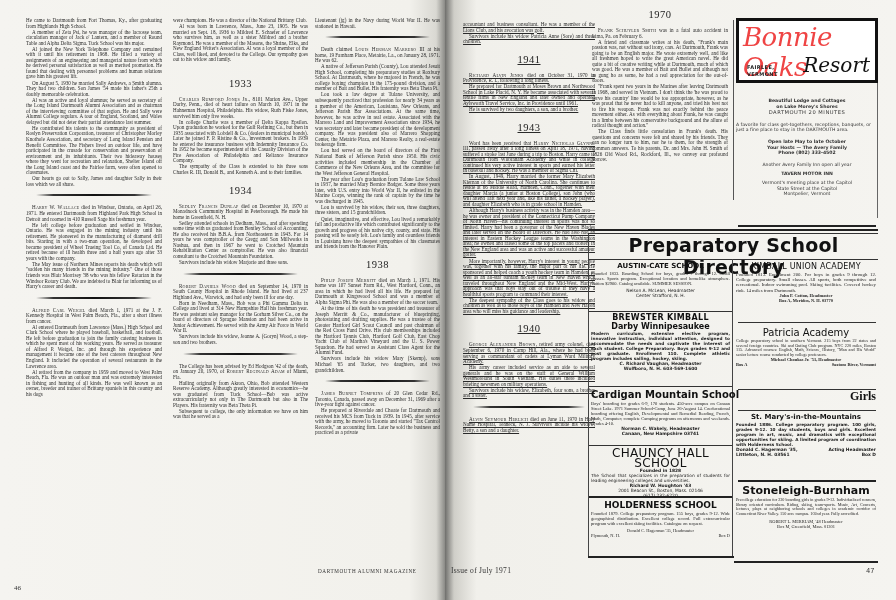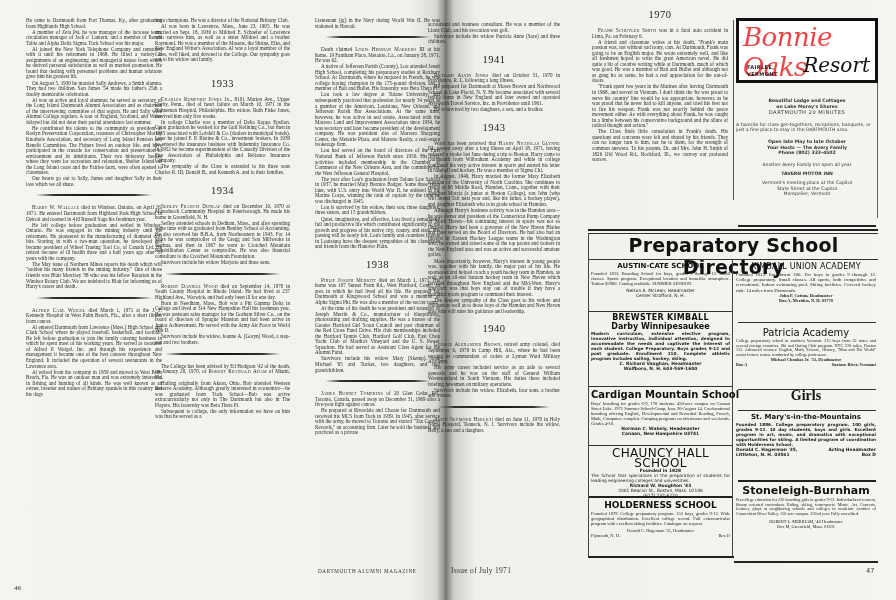--- a/index.html
+++ b/index.html
@@ -52,21 +52,21 @@
       <div class="rule"></div>
       <p><span class="sc">Harry W. Wallace</span><span> died in Windsor, Ontario, on April 26, 1971. He entered Dartmouth from Highland Park High School in Detroit and roomed in 410 Russell Sage his freshman year.</span></p>
       <p>He left college before graduation and settled in Windsor, Ontario. He was engaged in the mining industry until his retirement. He pioneered in the manufacturing of diamond drill bits. Starting in with a two-man operation, he developed and became president of Wheel Trueing Tool Co. of Canada Ltd. He retired because of ill health three and a half years ago after 33 years with the company.</p>
       <p>The May issue of Northern Mines reports his death which will "sadden his many friends in the mining industry." One of those friends was Blair Morrisey '38 who was his fellow Rotarian in the Windsor Rotary Club. We are indebted to Blair for informing us of Harry's career and death.</p>
       <div class="rule"></div>
       <p><span class="sc">Alfred Carl Weigel</span><span> died March 1, 1971 at the J. F. Kennedy Hospital in West Palm Beach, Fla., after a short illness from cancer.</span></p>
       <p>Al entered Dartmouth from Lawrence (Mass.) High School and Clark School where he played baseball, basketball, and football. He left before graduation to join the family catering business in which he spent most of his working years. He served as treasurer of Alfred P. Weigel, Inc. and through his experience and management it became one of the best caterers throughout New England. It included the operation of several restaurants in the Lawrence area.</p>
       <p>Al retired from the company in 1959 and moved to West Palm Beach, Fla. He was an outdoor man and was extremely interested in fishing and hunting of all kinds. He was well known as an owner, breeder and trainer of Brittany spaniels in this country and his dogs</p>
     </div>
 
-    <div class="col" style="left:155px; top:18px; width:135px;">
+    <div class="col" style="left:173px; top:18px; width:135px;">
       <p class="np">were champions. He was a director of the National Brittany Club.</p>
       <p>Al was born in Lawrence, Mass., June 23, 1905. He was married on Sept. 18, 1936 to Mildred E. Schaefer of Lawrence who survives him, as well as a sister Mildred and a brother Raymond. He was a member of the Masons, the Shrine, Elks, and New England Writer's Association. Al was a loyal member of the Class, well liked, and devoted to the College. Our sympathy goes out to his widow and family.</p>
       <div class="year" style="margin-top:14px;">1933</div>
       <p><span class="sc">Charles Rumford Jones Jr.</span><span>, 8101 Marion Ave., Upper Darby, Penn., died of heart failure on March 10, 1971 in the Hahneman Hospital, Philadelphia. His widow, Ruth Fiske Jones, survived him only five weeks.</span></p>
       <p>In college Charlie was a member of Delta Kappa Epsilon. Upon graduation he worked for the Gulf Refining Co., but then in 1935 associated with Lobdell &amp; Co. (dealers in municipal bonds). Later he joined F. P. Ristine &amp; Co., investment brokers. In 1939 he entered the insurance business with Indemnity Insurance Co. In 1952 he became superintendent of the Casualty Division of the Fire Association of Philadelphia and Reliance Insurance Company.</p>
       <p>The sympathy of the Class is extended to his three sons Charles R. III, Donald B., and Kenneth A. and to their families.</p>
       <div class="year">1934</div>
       <p><span class="sc">Sedley Francis Dunlap</span><span> died on December 10, 1970 at Monadnock Community Hospital in Peterborough. He made his home in Greenfield, N. H.</span></p>
       <p>Sedley attended schools in Dedham, Mass., and after spending some time with us graduated from Bentley School of Accounting. He also received his B.B.A. from Northeastern in 1943. For 14 years he was comptroller of the Gregg and Son Millworks in Nashua, and then in 1967 he went to Crotched Mountain Rehabilitation Center as comptroller. He was also financial consultant to the Crotched Mountain Foundation.</p>
       <p>Survivors include his widow Marjorie and three sons.</p>
@@ -98,21 +98,21 @@
       <p><span class="sc">James Burnet Tompkins</span><span> of 20 Glen Cedar Rd., Toronto, Canada, passed away on December 31, 1969 after a five-year fight against cancer.</span></p>
       <p>He prepared at Riverdale and Choate for Dartmouth and received his MCS from Tuck in 1939. In 1945, after service with the army, he moved to Toronto and started "Tax Control Records," an accounting firm. Later he sold the business and practiced as a private</p>
     </div>
 
     <div class="folio" style="left:14px; top:584px;">46</div>
     <div class="running" style="left:318px; top:568px;">DARTMOUTH ALUMNI MAGAZINE</div>
   </div>
 
   <div class="page page-right"></div>
 
-  <div class="col" style="left:428px; top:22px; width:132px;">
+  <div class="col" style="left:463px; top:22px; width:132px;text-decoration:underline;">
     <p class="np">accountant and business consultant. He was a member of the Lions Club, and his avocation was golf.</p>
     <p>Survivors include his widow Patricia Anne (Sore) and three children.</p>
     <div class="year">1941</div>
     <p><span class="sc">Richard Alvin Jenks</span><span> died on October 31, 1970 in Providence, R. I., following a long illness.</span></p>
     <p>He prepared for Dartmouth at Moses Brown and Northwood School in Lake Placid, N. Y. He became associated with several textile firms in New England and later owned and operated Aylsworth Travel Service, Inc. in Providence until 1961.</p>
     <p>He is survived by two daughters, a son, and a brother.</p>
     <div class="year">1943</div>
     <p><span>Word has been received that </span><span class="sc">Harry Nicholas Glynne III</span><span>, passed away after a long illness on April 18, 1971, having suffered a stroke last June during a trip to Boston. Harry came to Dartmouth from Wilbraham Academy and while in college continued his very active interest in sports and earned his letter in baseball and hockey. He was a member of Sigma Chi.</span></p>
     <p>In August, 1949, Harry married the former Mary Elizabeth Kiernan of the University of North Carolina. She continues to reside at 66 Middle Road, Hamden, Conn., together with their daughter Marcia (a junior at Boston College), son John (who will attend Taft next year and, like his father, a hockey player), and daughter Elizabeth who is in grade school in Hamden.</p>
     <p>Although Harry's business activity was in the Hamden area—he was owner and president of the Connecticut Pump Company of North Haven—his continuing interest in sports was not so limited. Harry had been a governor of the New Haven Blades and later served on the Board of Directors. He had also had an interest in Eastern Hockey League teams in the Washington area; he owned and raised some of the top pacers and trotters in the New England area and was an active and successful amateur golfer.</p>
@@ -229,21 +229,21 @@
     <div class="t" style="font-size:4.2px; line-height:4.6px;">College preparatory school in southern Vermont. 215 boys from 22 states and several foreign countries. Ski and Outing Club program. NYC 220 miles, Boston 115. Advanced courses: English, Math, Science, History, "Man and His World" senior lecture course conducted by college professors.</div>
     <div class="s" style="font-family:'Liberation Serif', serif; font-weight:bold;">Michael Choukas Jr. '51, Headmaster</div>
     <div style="display:flex; justify-content:space-between; font-family:'Liberation Serif', serif; font-size:4.4px; font-weight:bold;">
       <span>Box A</span>
       <span>Saxtons River, Vermont</span>
     </div>
   </div>
   <div class="hr" style="left:738px; top:389px; width:138px;"></div>
 
   <div class="box" style="left:736px; top:391px; width:140px;">
-    <div class="h" style="font-family:'Liberation Serif', serif; font-weight:bold; font-size:14px; line-height:10px;">Girls</div>
+    <div class="h" style="font-family:'Liberation Serif', serif; font-weight:bold; font-size:12px; line-height:10px;text-align:right;">Girls</div>
   </div>
   <div class="hr" style="left:738px; top:410px; width:138px;"></div>
 
   <div class="box" style="left:736px; top:413px; width:140px;">
     <div class="h" style="font-weight:bold; font-size:7px; line-height:9px;">St. Mary's-in-the-Mountains</div>
     <div class="t" style="font-family:'DejaVu Sans', sans-serif; font-size:4.2px; font-weight:bold;">Founded 1886. College preparatory program. 100 girls, grades 9-12. 10 day students, boys and girls. Excellent program in art, music, and dramatics with exceptional opportunities for skiing. A limited program of coordination with Holderness School.</div>
     <div style="display:flex; justify-content:space-between; font-size:4.4px; font-weight:bold;">
       <span>Donald C. Hagerman '35,</span>
       <span>Acting Headmaster</span>
     </div>

